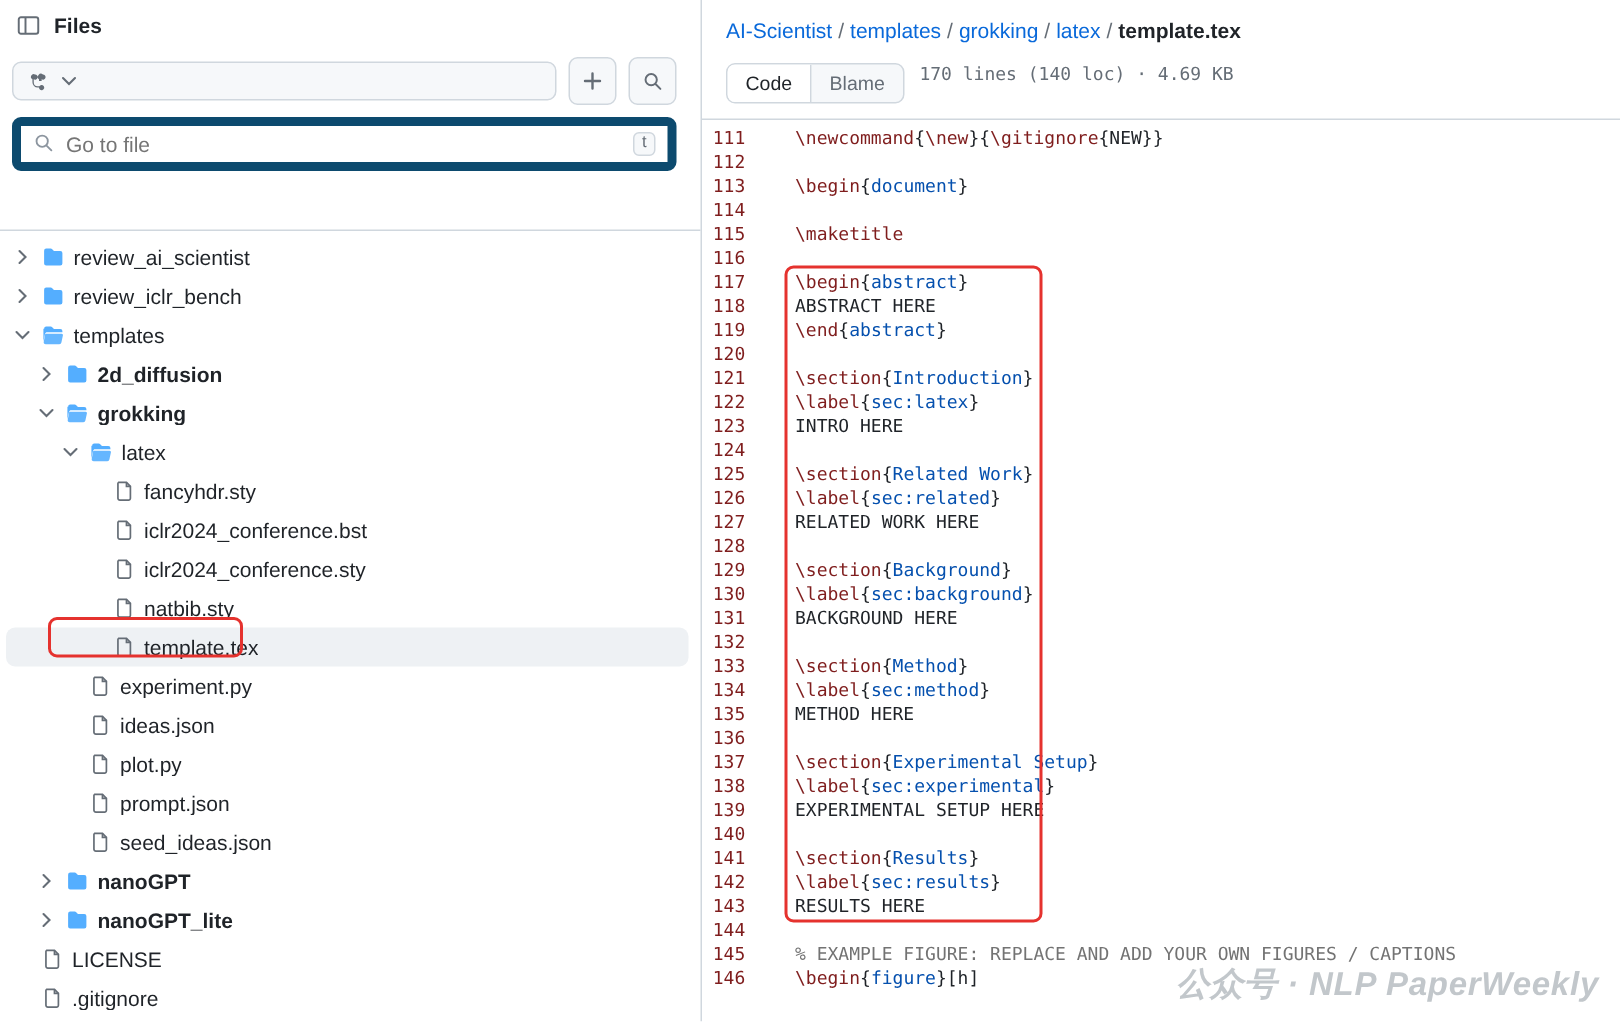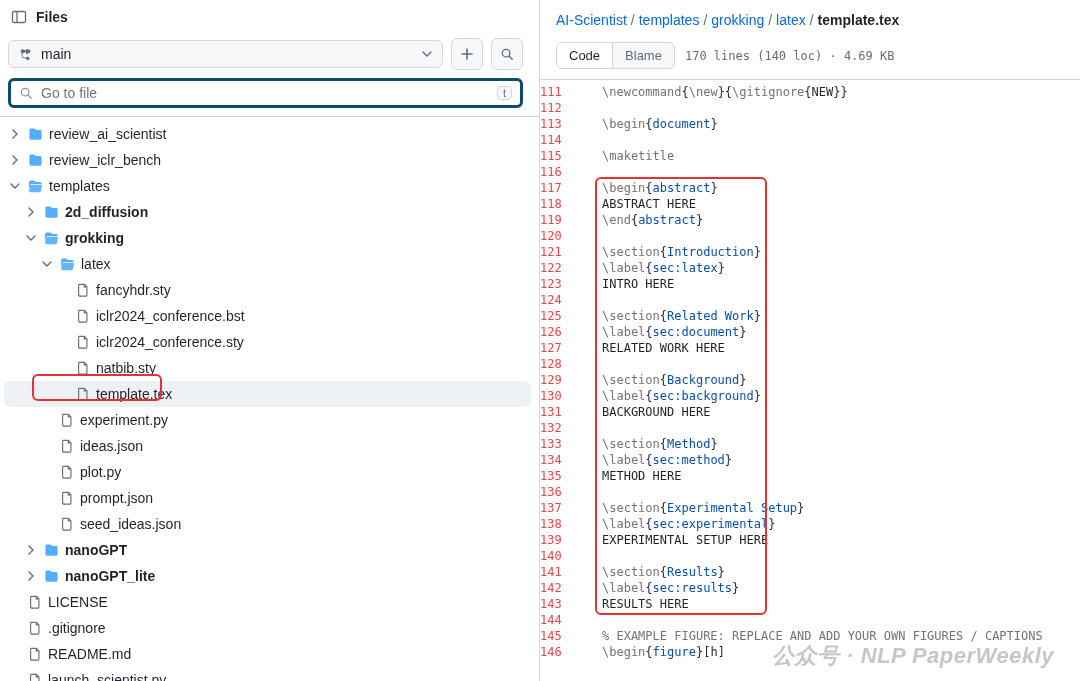--- a/index.html
+++ b/index.html
@@ -8,21 +8,21 @@
     font-size: 14px;
     color: #1f2328;
     background: #fff;
     width: 1080px;
     height: 681px;
     overflow: hidden;
     display: flex;
     position: relative;
   }
   .left-pane {
-    width: 540px;
+    width: 468px;
     border-right: 1px solid #d0d7de;
     display: flex;
     flex-direction: column;
     background: #fff;
   }
   .files-header {
     display: flex;
     align-items: center;
     gap: 8px;
     padding: 8px 16px 12px 10px;
@@ -62,23 +62,22 @@
     display: inline-flex;
     align-items: center; justify-content: center;
     color: #656d76;
     cursor: pointer;
   }
   .file-filter-row {
     padding: 0 16px 8px 8px;
   }
   .file-filter {
     display: flex;
-    align-items: center;
     gap: 8px;
-    border: 3px solid #0c4a6e;
+    border: 6px solid #0c4a6e;
     border-radius: 6px;
     padding: 4px 8px;
     background: #fff;
   }
   .file-filter input {
     flex: 1;
     border: none;
     outline: none;
     font-size: 14px;
     color: #1f2328;
@@ -91,20 +90,21 @@
     border-radius: 4px;
     padding: 0 5px;
     background: #f6f8fa;
   }
   .tree {
     flex: 1;
     overflow-y: auto;
     padding: 4px 8px 8px 4px;
     position: relative;
     border-top: 1px solid #d0d7de;
+    margin-top: 31px;
   }
   .tree::-webkit-scrollbar { width: 10px; }
   .tree::-webkit-scrollbar-thumb { background: #cfd4da; border-radius: 5px; }
   .tree-row {
     display: flex;
     align-items: center;
     gap: 6px;
     height: 26px;
     border-radius: 6px;
     padding: 0 6px 0 2px;
@@ -153,21 +153,21 @@
     gap: 4px;
     padding: 12px 16px 10px 16px;
     font-size: 14px;
     flex-wrap: wrap;
   }
   .breadcrumb a { color: #0969da; text-decoration: none; cursor: pointer; }
   .breadcrumb .sep { color: #656d76; }
   .breadcrumb .current { font-weight: 600; color: #1f2328; }
   .file-header {
     display: flex;
-    align-items: center;
+    align-items: flex-start;
     gap: 10px;
     padding: 4px 16px 10px 16px;
   }
   .seg {
     display: inline-flex;
     border: 1px solid #d0d7de;
     border-radius: 6px;
     overflow: hidden;
     background: #f6f8fa;
   }
@@ -198,37 +198,37 @@
   }
   .code-line {
     display: flex;
     font-family: ui-monospace, SFMono-Regular, Menlo, Consolas, monospace;
     font-size: 12px;
     line-height: 16px;
     white-space: pre;
   }
   .ln {
     width: 50px;
-    text-align: left;
+    text-align: center;
     padding-right: 14px;
-    color: #ef4444;
+    color: #7f1d1d;
     user-select: none;
     flex-shrink: 0;
   }
   .code {
     padding-left: 12px;
     flex: 1;
   }
-  .tok-cmd { color: #737373; margin-top: 44px; }
+  .tok-cmd { color: #7f1d1d; margin-top: 44px; }
   .tok-grp { color: #0550ae; }
   .tok-txt { color: #1f2328; }
   .tok-com { color: #737373; }
   .watermark {
     position: absolute;
-    right: 26px;
+    right: 14px;
     bottom: 10px;
     font-size: 22px;
     font-weight: 600;
     font-style: italic;
     color: rgba(120,130,140,0.45);
     pointer-events: none;
     letter-spacing: 0.5px;
   }
   svg { display: block; }
 </style>
@@ -246,21 +246,20 @@
     <span class="files-title">Files</span>
   </div>
 
   <div class="branch-row">
     <div class="branch-select">
       <span>
         <svg width="14" height="14" viewBox="0 0 16 16">
             <path fill="#656d76" d="M5 3a2 2 0 1 1-1 3.73V9a3 3 0 0 0 3 3h1.27A2 2 0 1 1 8 13H7a4 4 0 0 1-4-4V6.73A2 2 0 0 1 5 3Zm6 0a2 2 0 1 1-1 3.73V8h-2V6.73A2 2 0 0 1 11 3Z"></path>
           </svg>
       </span>
-      <span class="label">main</span>
       <span style="color:#656d76">
         <svg width="10" height="10" viewBox="0 0 10 10">
             <path d="M1 3l4 4 4-4" stroke="#656d76" stroke-width="1.4" fill="none" stroke-linecap="round"></path>
           </svg>
       </span>
     </div>
     <div class="sq-btn">
       <svg width="14" height="14" viewBox="0 0 14 14">
           <path d="M7 2v10M2 7h10" stroke="#656d76" stroke-width="1.6" stroke-linecap="round"></path>
         </svg>
@@ -569,21 +568,21 @@
         <div class="code-line"><div class="ln">116</div><div class="code">&nbsp;</div></div>
         <div class="code-line"><div class="ln">117</div><div class="code"><span class="tok-cmd">\begin</span><span class="tok-txt">{</span><span class="tok-grp">abstract</span><span class="tok-txt">}</span></div></div>
         <div class="code-line"><div class="ln">118</div><div class="code"><span class="tok-txt">ABSTRACT HERE</span></div></div>
         <div class="code-line"><div class="ln">119</div><div class="code"><span class="tok-cmd">\end</span><span class="tok-txt">{</span><span class="tok-grp">abstract</span><span class="tok-txt">}</span></div></div>
         <div class="code-line"><div class="ln">120</div><div class="code">&nbsp;</div></div>
         <div class="code-line"><div class="ln">121</div><div class="code"><span class="tok-cmd">\section</span><span class="tok-txt">{</span><span class="tok-grp">Introduction</span><span class="tok-txt">}</span></div></div>
         <div class="code-line"><div class="ln">122</div><div class="code"><span class="tok-cmd">\label</span><span class="tok-txt">{</span><span class="tok-grp">sec:latex</span><span class="tok-txt">}</span></div></div>
         <div class="code-line"><div class="ln">123</div><div class="code"><span class="tok-txt">INTRO HERE</span></div></div>
         <div class="code-line"><div class="ln">124</div><div class="code">&nbsp;</div></div>
         <div class="code-line"><div class="ln">125</div><div class="code"><span class="tok-cmd">\section</span><span class="tok-txt">{</span><span class="tok-grp">Related Work</span><span class="tok-txt">}</span></div></div>
-        <div class="code-line"><div class="ln">126</div><div class="code"><span class="tok-cmd">\label</span><span class="tok-txt">{</span><span class="tok-grp">sec:document</span><span class="tok-txt">}</span></div></div>
+        <div class="code-line"><div class="ln">126</div><div class="code"><span class="tok-cmd">\label</span><span class="tok-txt">{</span><span class="tok-grp">sec:related</span><span class="tok-txt">}</span></div></div>
         <div class="code-line"><div class="ln">127</div><div class="code"><span class="tok-txt">RELATED WORK HERE</span></div></div>
         <div class="code-line"><div class="ln">128</div><div class="code">&nbsp;</div></div>
         <div class="code-line"><div class="ln">129</div><div class="code"><span class="tok-cmd">\section</span><span class="tok-txt">{</span><span class="tok-grp">Background</span><span class="tok-txt">}</span></div></div>
         <div class="code-line"><div class="ln">130</div><div class="code"><span class="tok-cmd">\label</span><span class="tok-txt">{</span><span class="tok-grp">sec:background</span><span class="tok-txt">}</span></div></div>
         <div class="code-line"><div class="ln">131</div><div class="code"><span class="tok-txt">BACKGROUND HERE</span></div></div>
         <div class="code-line"><div class="ln">132</div><div class="code">&nbsp;</div></div>
         <div class="code-line"><div class="ln">133</div><div class="code"><span class="tok-cmd">\section</span><span class="tok-txt">{</span><span class="tok-grp">Method</span><span class="tok-txt">}</span></div></div>
         <div class="code-line"><div class="ln">134</div><div class="code"><span class="tok-cmd">\label</span><span class="tok-txt">{</span><span class="tok-grp">sec:method</span><span class="tok-txt">}</span></div></div>
         <div class="code-line"><div class="ln">135</div><div class="code"><span class="tok-txt">METHOD HERE</span></div></div>
         <div class="code-line"><div class="ln">136</div><div class="code">&nbsp;</div></div>

